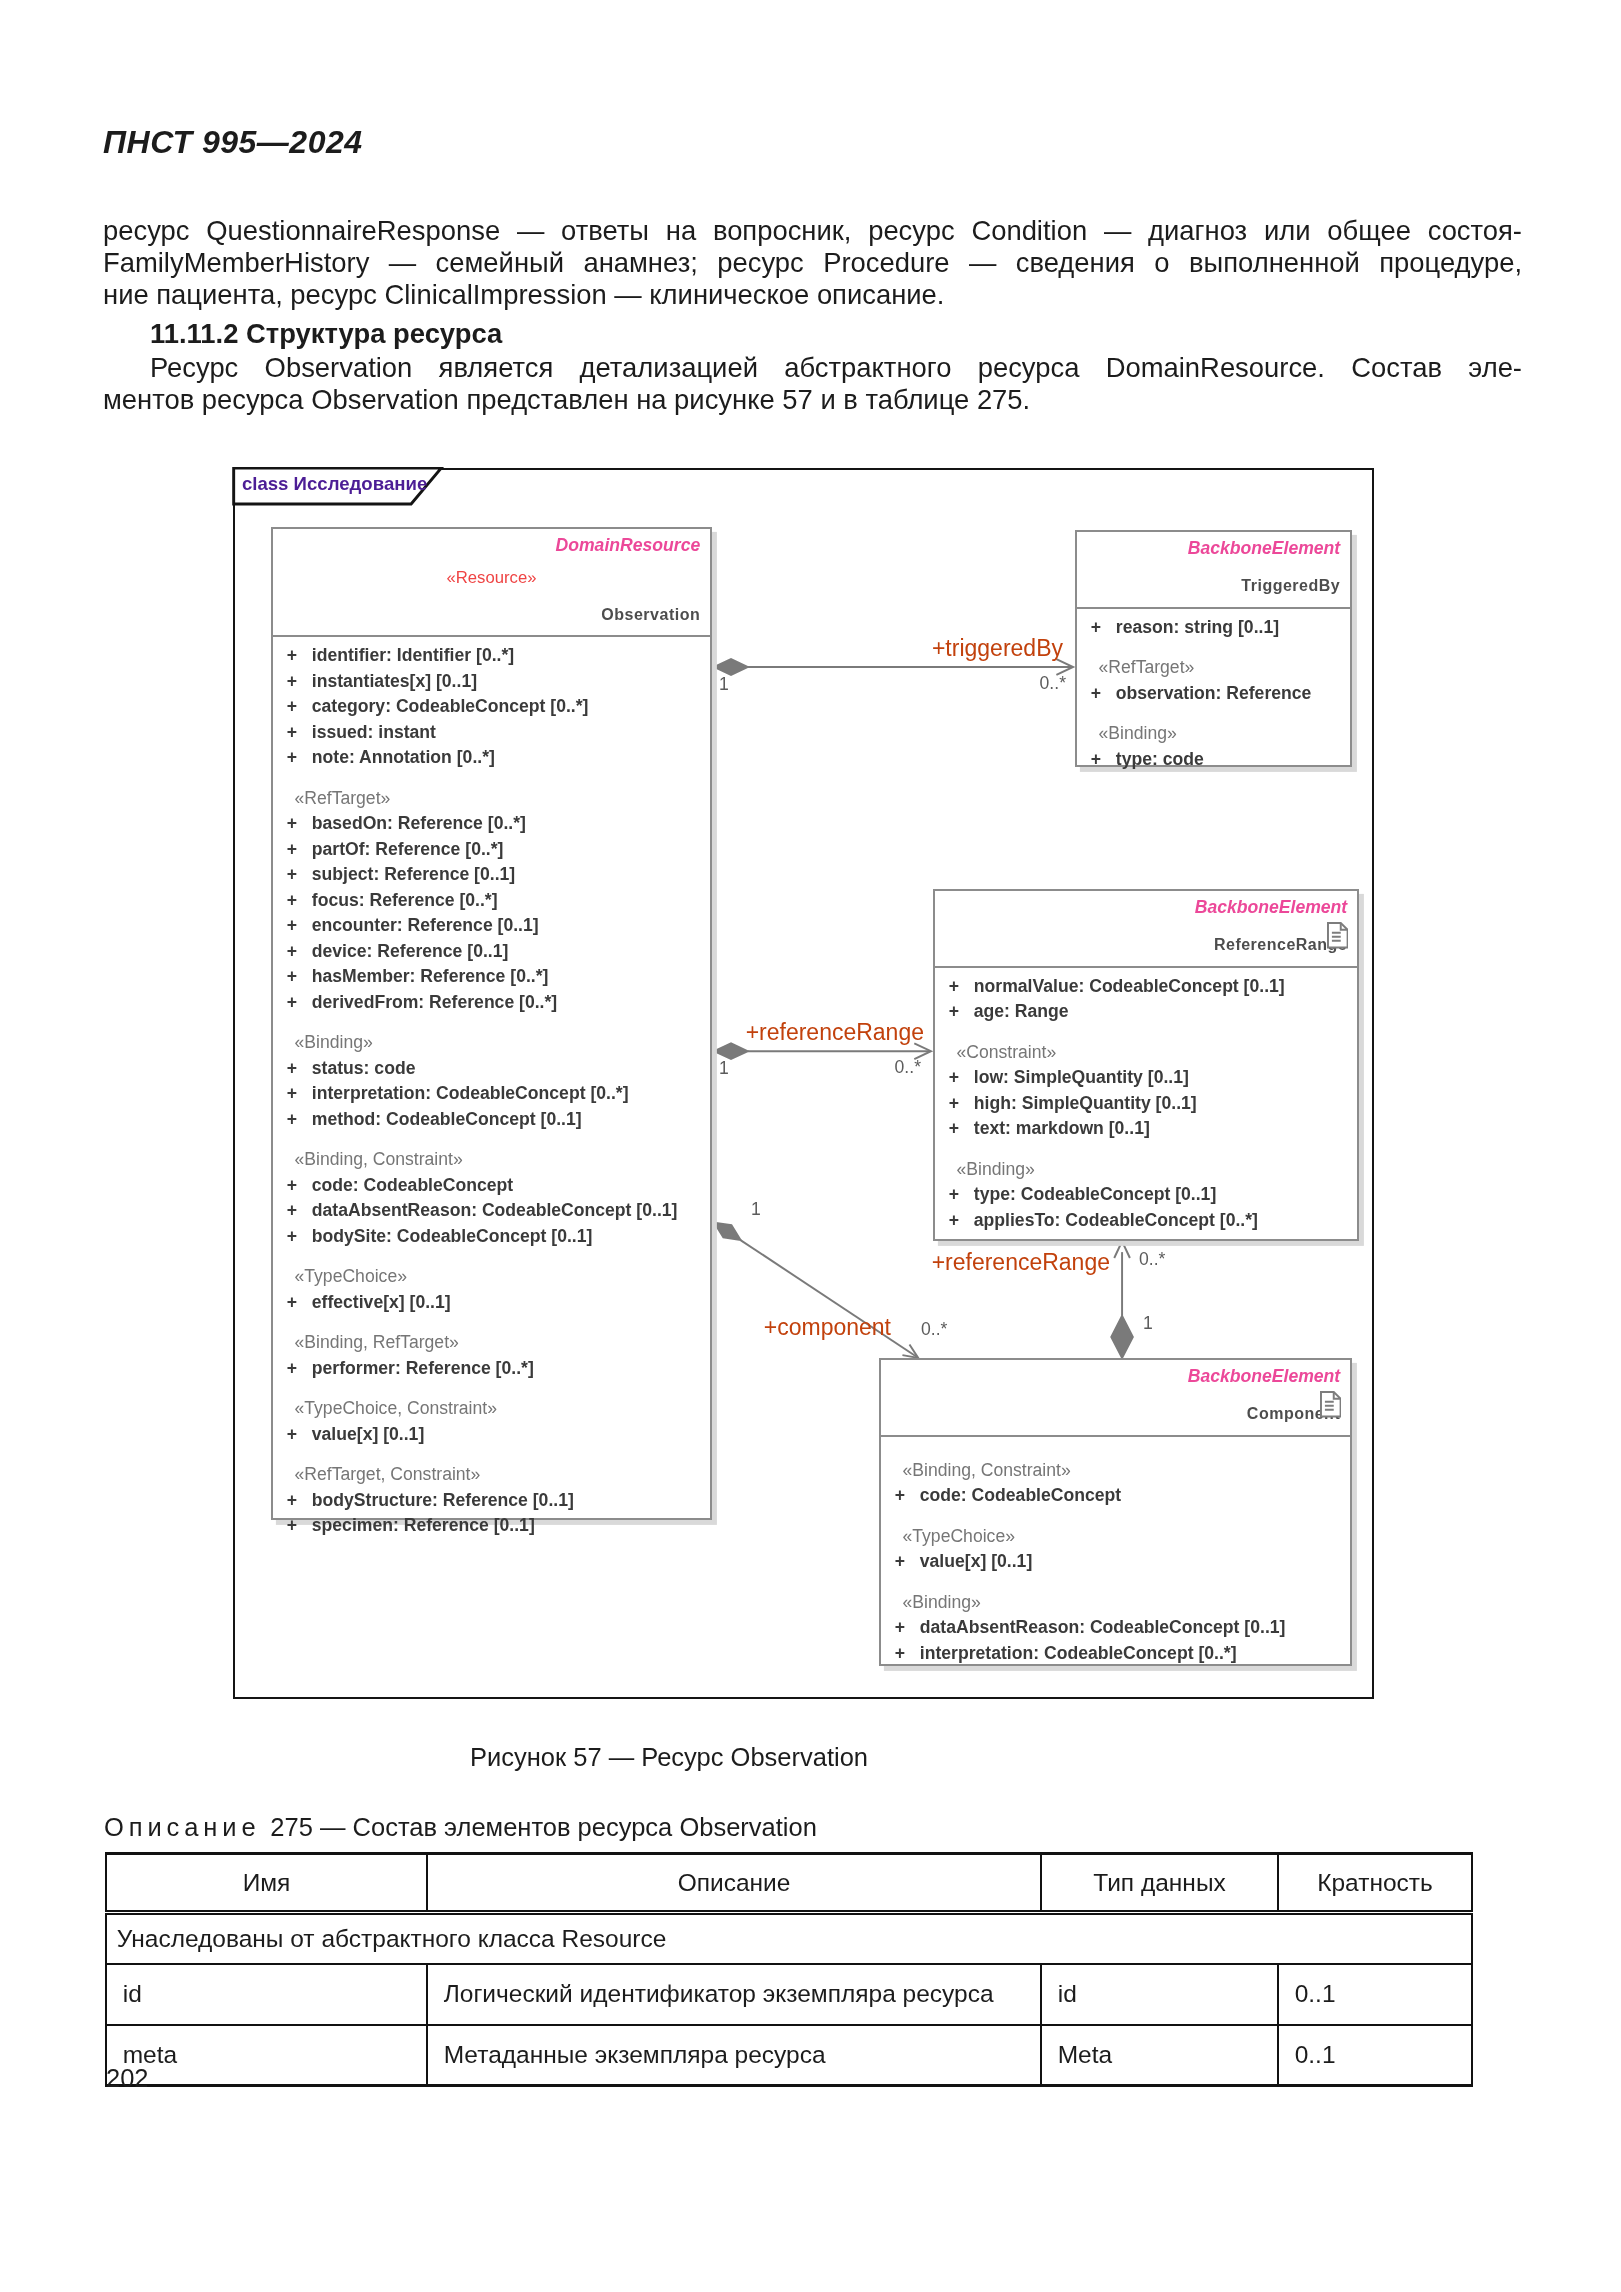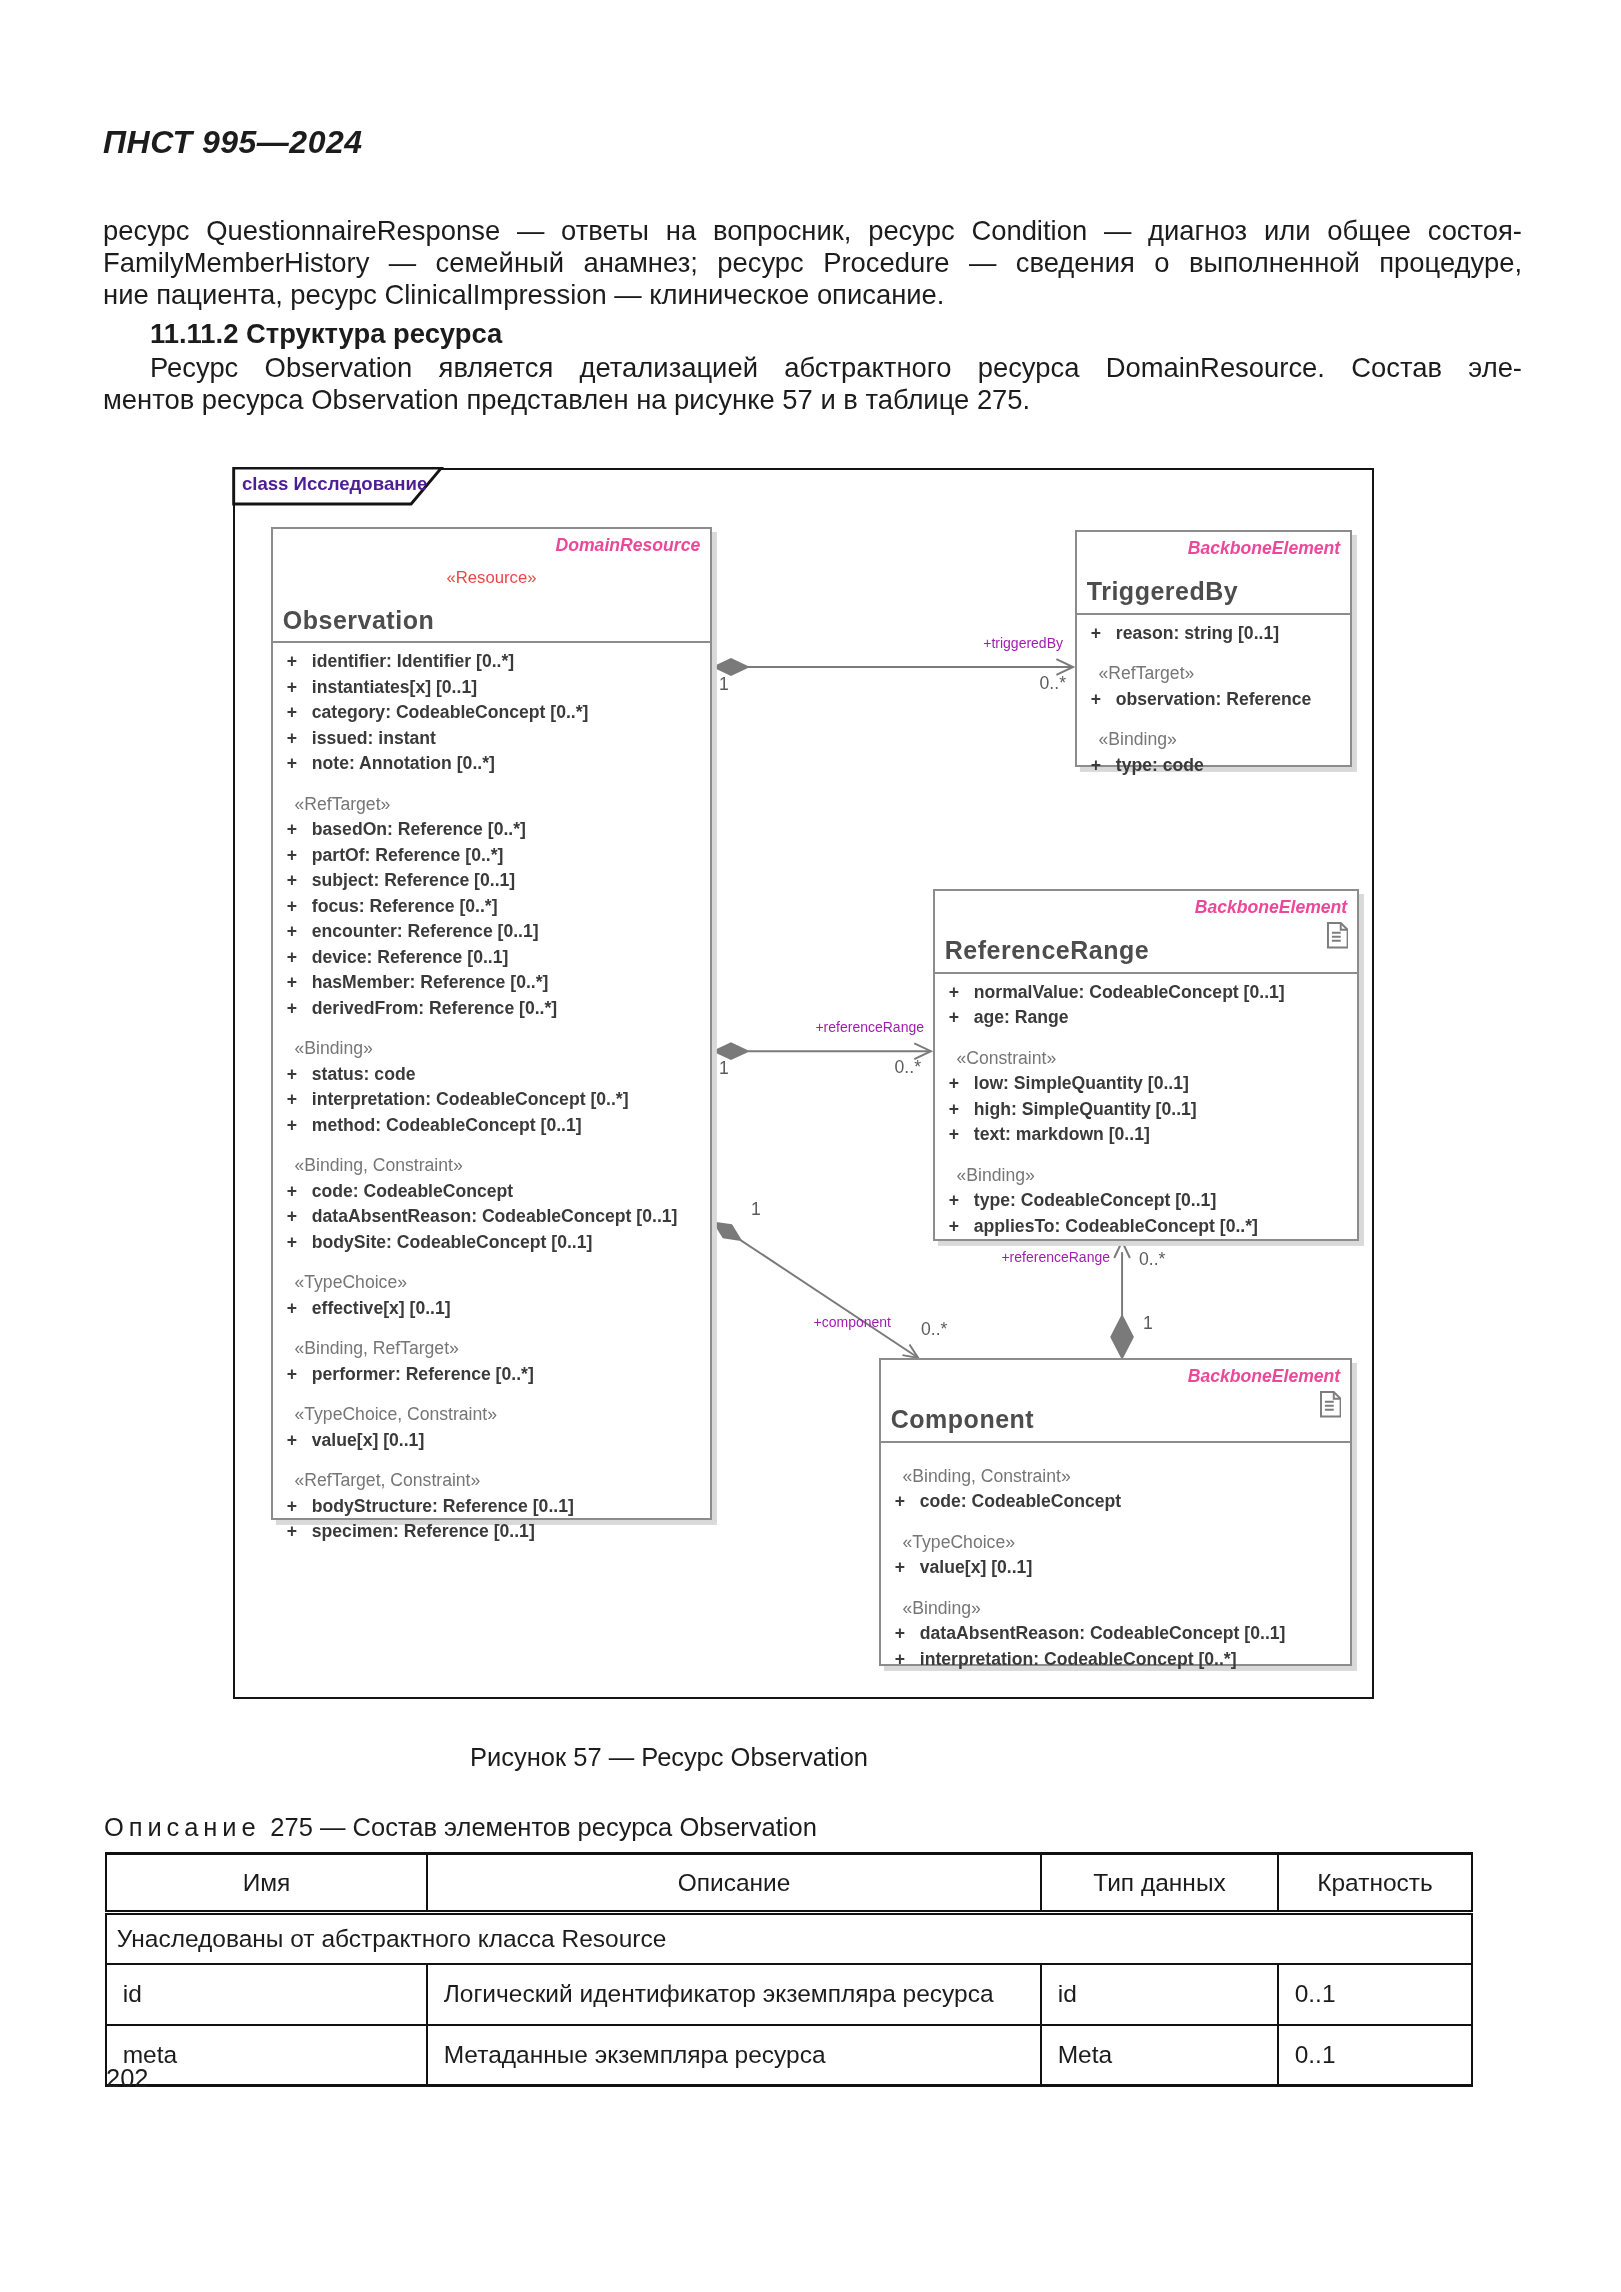--- a/index.html
+++ b/index.html
@@ -49,31 +49,31 @@
     position:absolute;background:#fff;border:2px solid #8c8c8c;
     box-shadow:4.9px 4.9px 0 #d9d9d9;color:#3a3a3a;
   }
   #box-observation{left:36px;top:57px;width:441px;height:993px;}
   #box-triggeredby{left:840px;top:60px;width:277px;height:237px;}
   #box-referencerange{left:698px;top:419px;width:426px;height:352px;}
   #box-component{left:644px;top:888px;width:473px;height:308px;}
   .box-hdr{border-bottom:2px solid #8c8c8c;padding:5.9px 9.8px 8.8px;position:relative;}
   .superclass{text-align:right;font-style:italic;color:#ec4899;font-size:17.6px;line-height:21.6px;font-weight:bold;}
   .stereo-line{text-align:center;color:#ef4444;font-size:16.7px;line-height:19.6px;margin-top:11.8px;}
-  .cls-name{text-align:left;font-weight:bold;color:#4d4d4d;font-size:25px;line-height:23.5px;margin-top:21px;letter-spacing:0.5px;}
+  .cls-name{text-align:right;font-weight:bold;color:#4d4d4d;font-size:16px;line-height:23.5px;margin-top:15px;letter-spacing:0.5px;}
   .attrs{padding:5.9px 7.8px;font-size:17.6px;}
   .attr{display:flex;line-height:25.5px;font-weight:bold;color:#3a3a3a;}
   .plus{width:31px;flex:none;padding-left:5.9px;}
   .atext{flex:1;white-space:nowrap;}
   .ster{color:#767676;line-height:25.5px;margin-top:15px;padding-left:13.7px;font-size:17.6px;white-space:nowrap;}
   .note-ic{position:absolute;right:8.8px;top:31px;}
 
   
   #conn-svg{position:absolute;left:0;top:0;width:1141px;height:1231px;pointer-events:none;}
-  .clabel{position:absolute;color:#a21caf;font-size:14px;white-space:nowrap;}
+  .clabel{position:absolute;color:#c2410c;font-size:23px;white-space:nowrap;}
   .cmult{position:absolute;color:#5c5c5c;font-size:17.6px;white-space:nowrap;}
   .r{text-align:right;}
 </style>
 </head>
 <body>
 
 <div class="page">
 
   <div class="doc-header">ПНСТ 995—2024</div>
 

